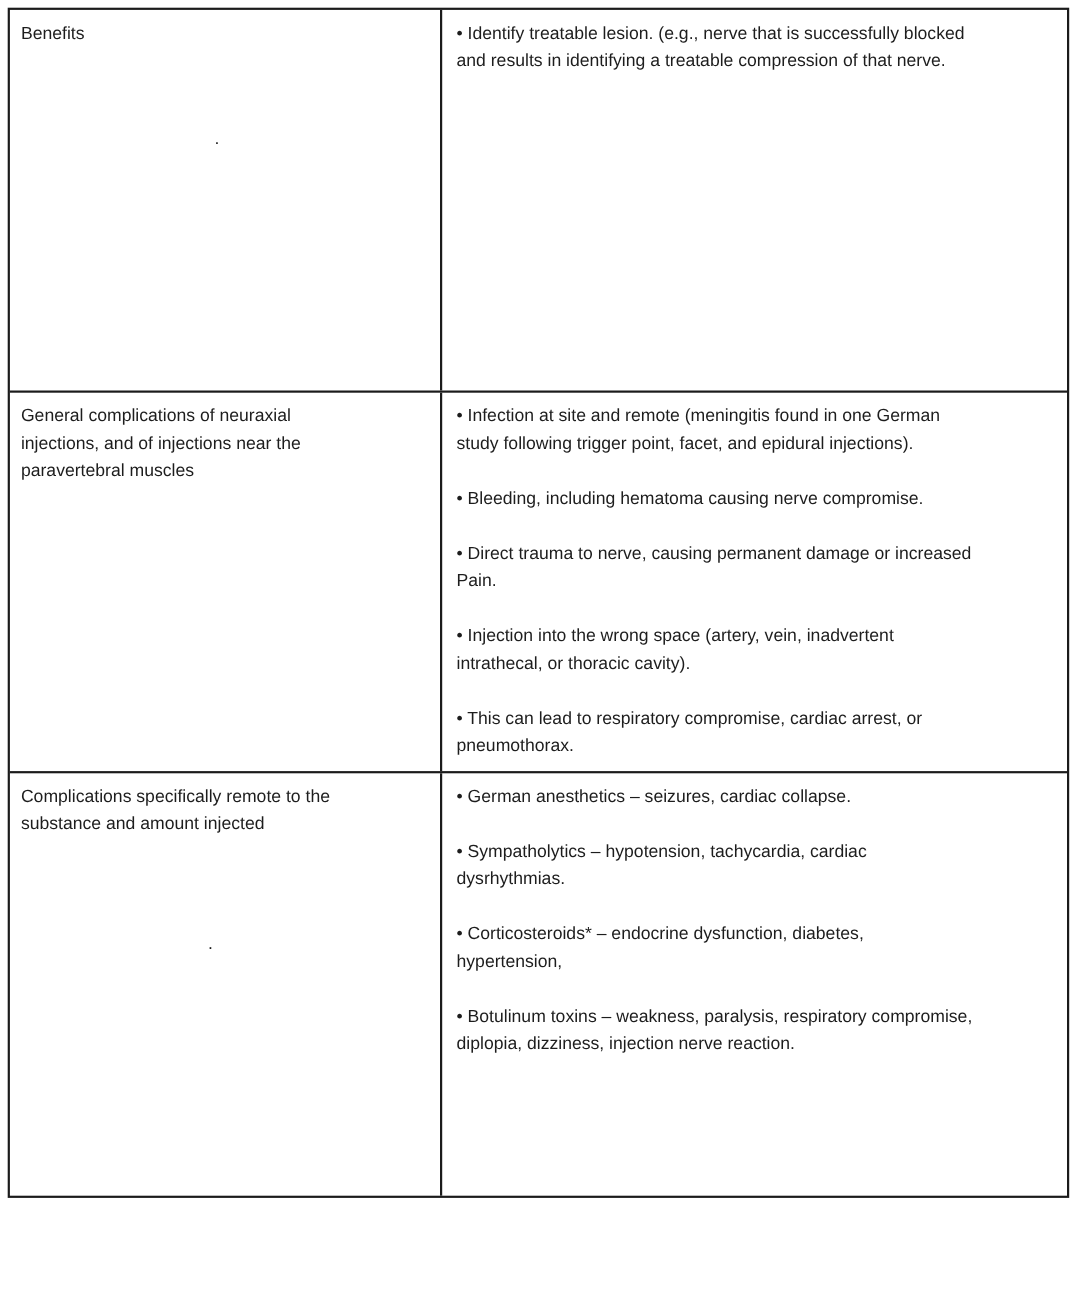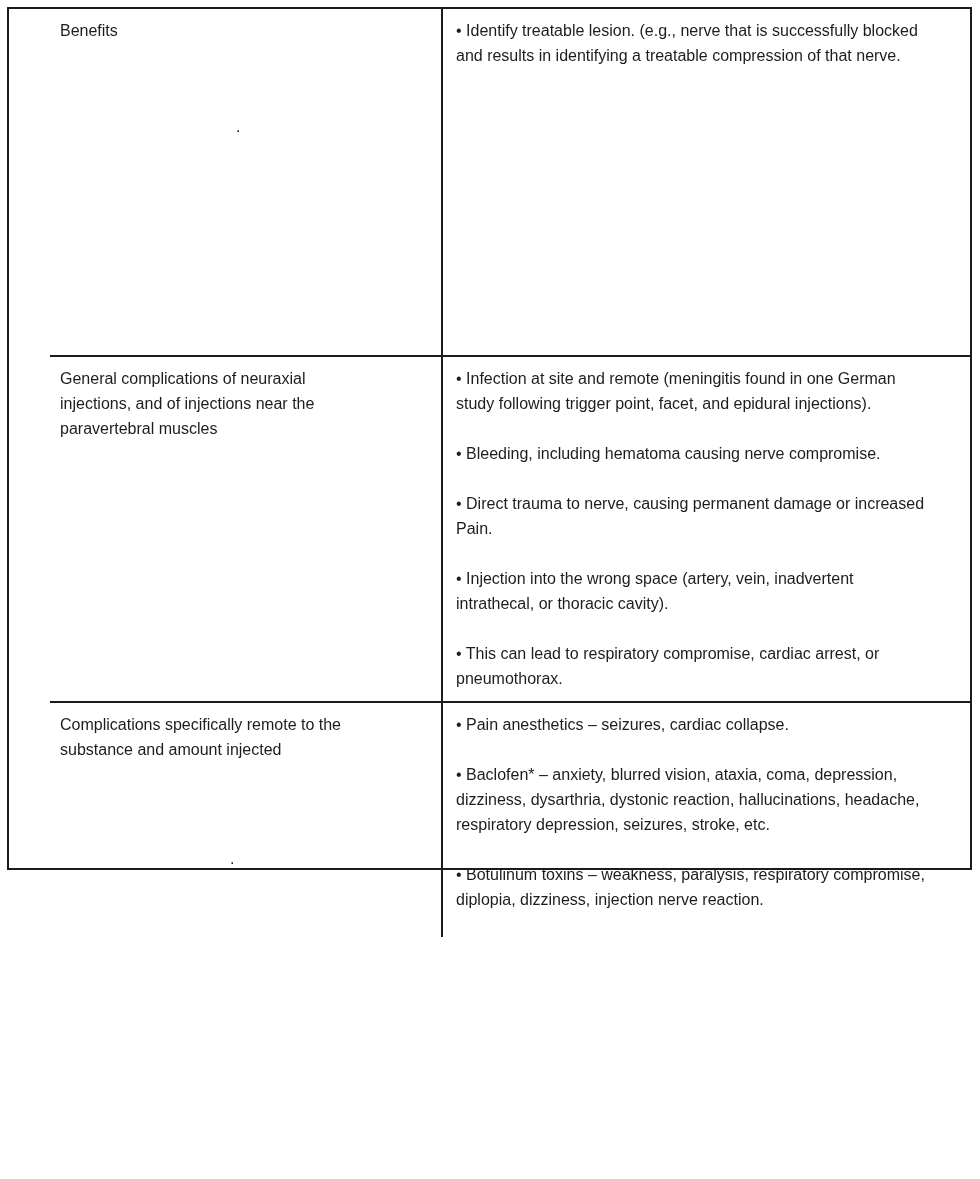--- a/index.html
+++ b/index.html
@@ -13,26 +13,25 @@
     height: 1179px;
     background: #ffffff;
     font-family: "Liberation Sans", "DejaVu Sans", sans-serif;
     color: #1d1d1d;
   }
   .doc-table {
     position: absolute;
     left: 7px;
     top: 7px;
     width: 965px;
-    height: 863px;
+    height: 1082px;
     box-sizing: border-box;
     border: 2px solid #1b1b1b;
     display: grid;
     grid-template-rows: 348px 346px 1fr;
-    padding-left: 41px;
   }
   .trow {
     display: grid;
     grid-template-columns: 393px 1fr;
     box-sizing: border-box;
   }
   .trow.bordered {
     border-bottom: 2px solid #1b1b1b;
   }
   .cell {
@@ -100,23 +99,24 @@
       </div>
     </div>
 
     <div class="trow">
       <div class="cell left">
         <p class="para">Complications specifically remote to the
 substance and amount injected</p>
         <p class="para stray-dot dot-r3">.</p>
       </div>
       <div class="cell right">
-        <p class="para">• Pain anesthetics – seizures, cardiac collapse.</p>
-        <p class="para">• Baclofen* – anxiety, blurred vision, ataxia, coma, depression,
-dizziness, dysarthria, dystonic reaction, hallucinations, headache,
-respiratory depression, seizures, stroke, etc.</p>
+        <p class="para">• German anesthetics – seizures, cardiac collapse.</p>
+        <p class="para">• Sympatholytics – hypotension, tachycardia, cardiac
+dysrhythmias.</p>
+        <p class="para">• Corticosteroids* – endocrine dysfunction, diabetes,
+hypertension,</p>
         <p class="para">• Botulinum toxins – weakness, paralysis, respiratory compromise,
 diplopia, dizziness, injection nerve reaction.</p>
       </div>
     </div>
 
   </div>
 </div>
 
 </body></html>

